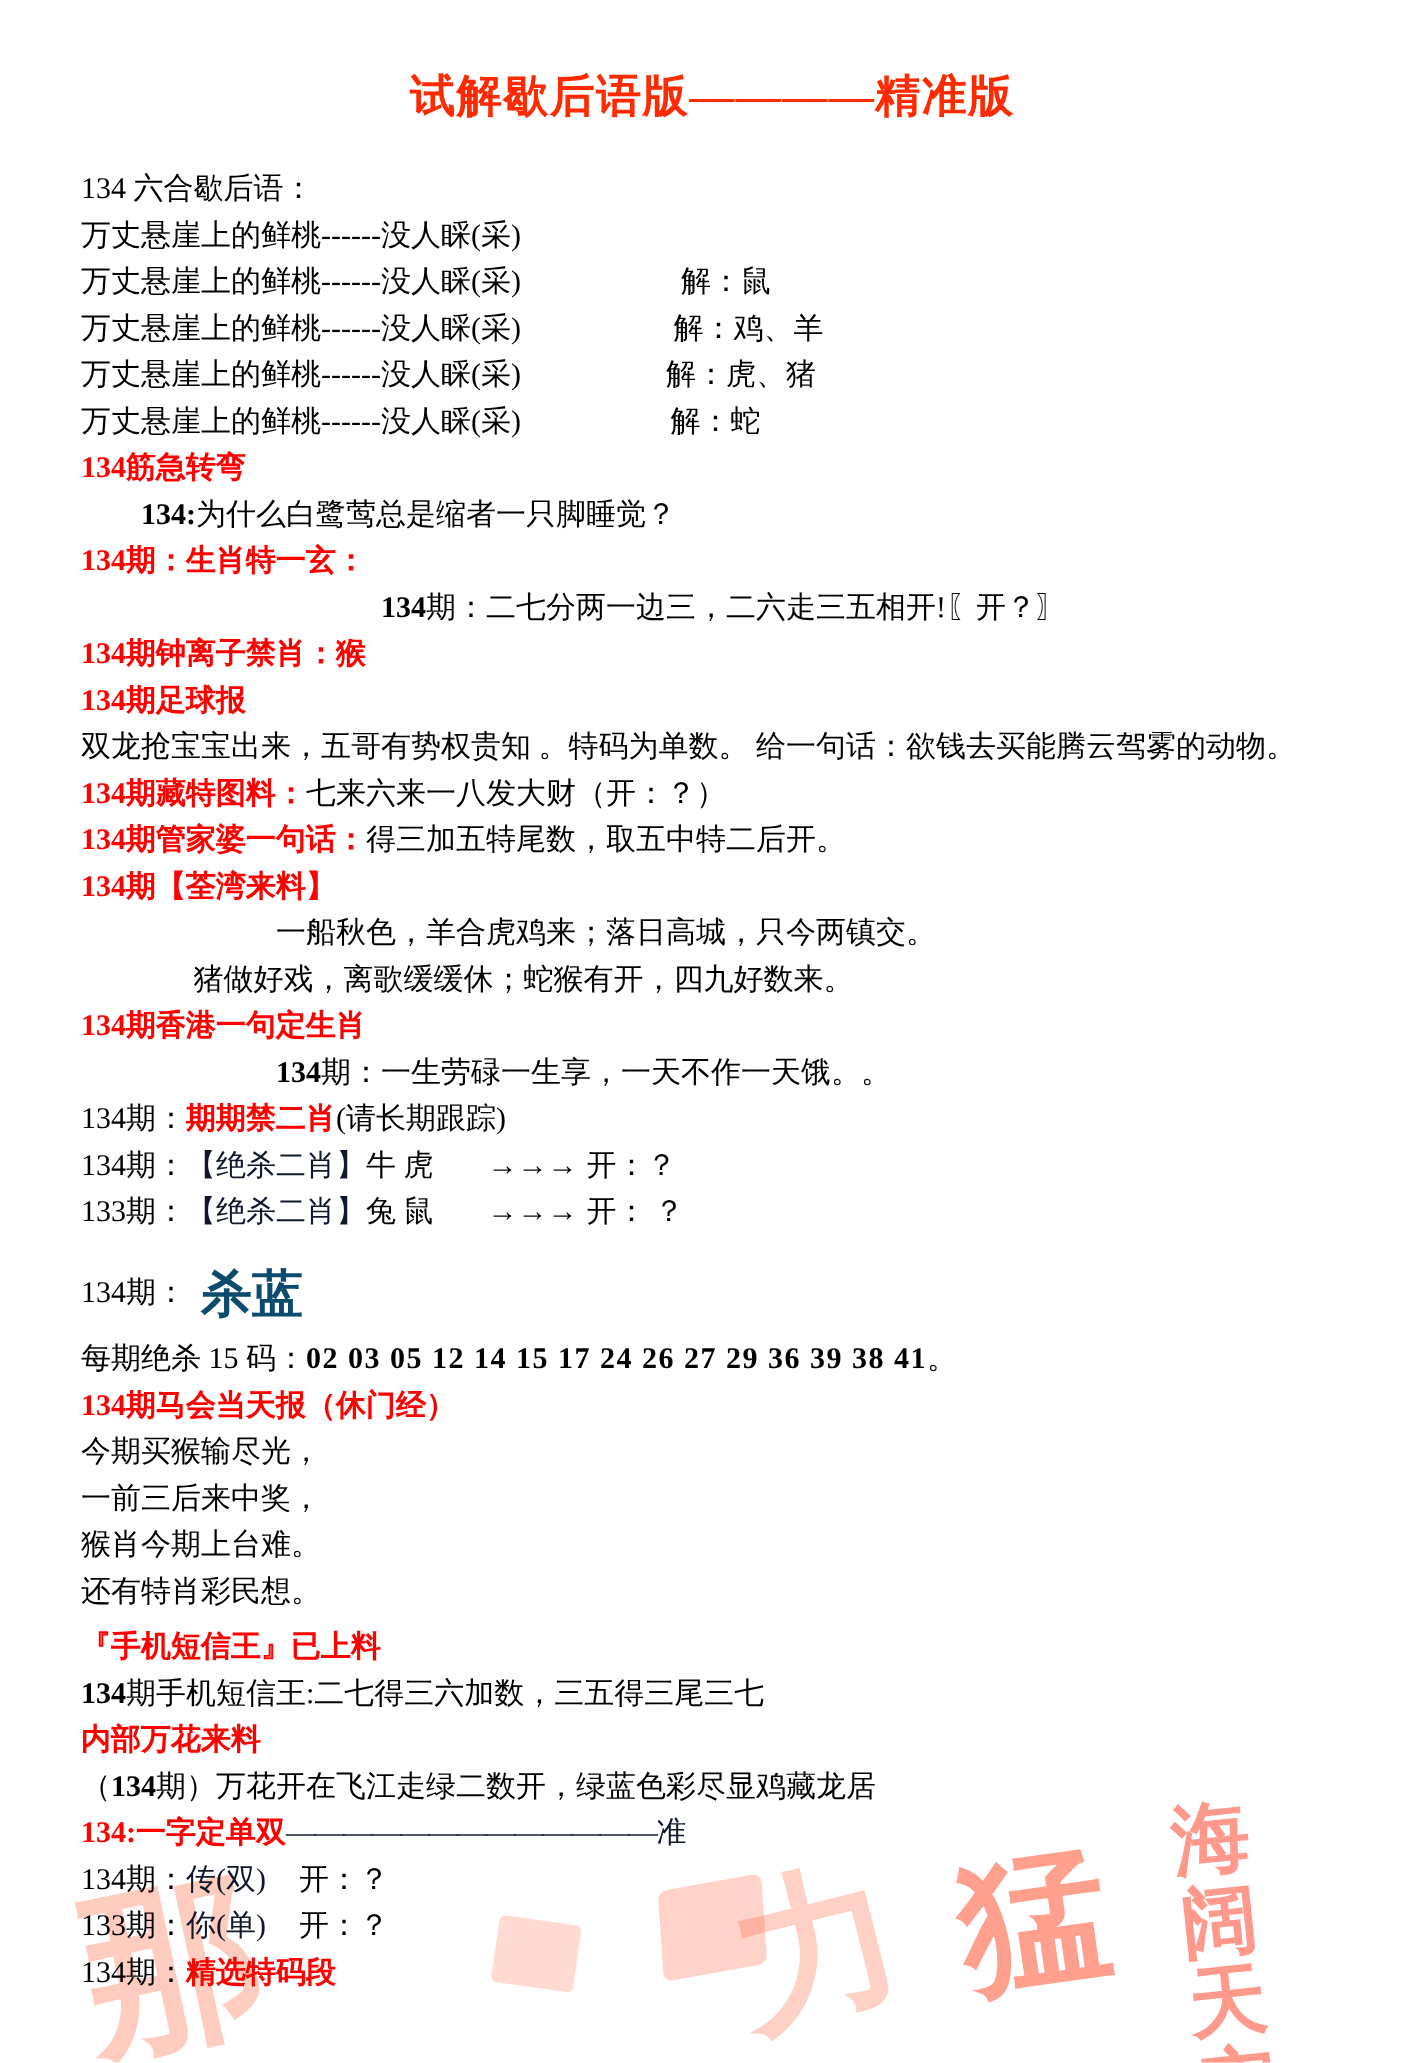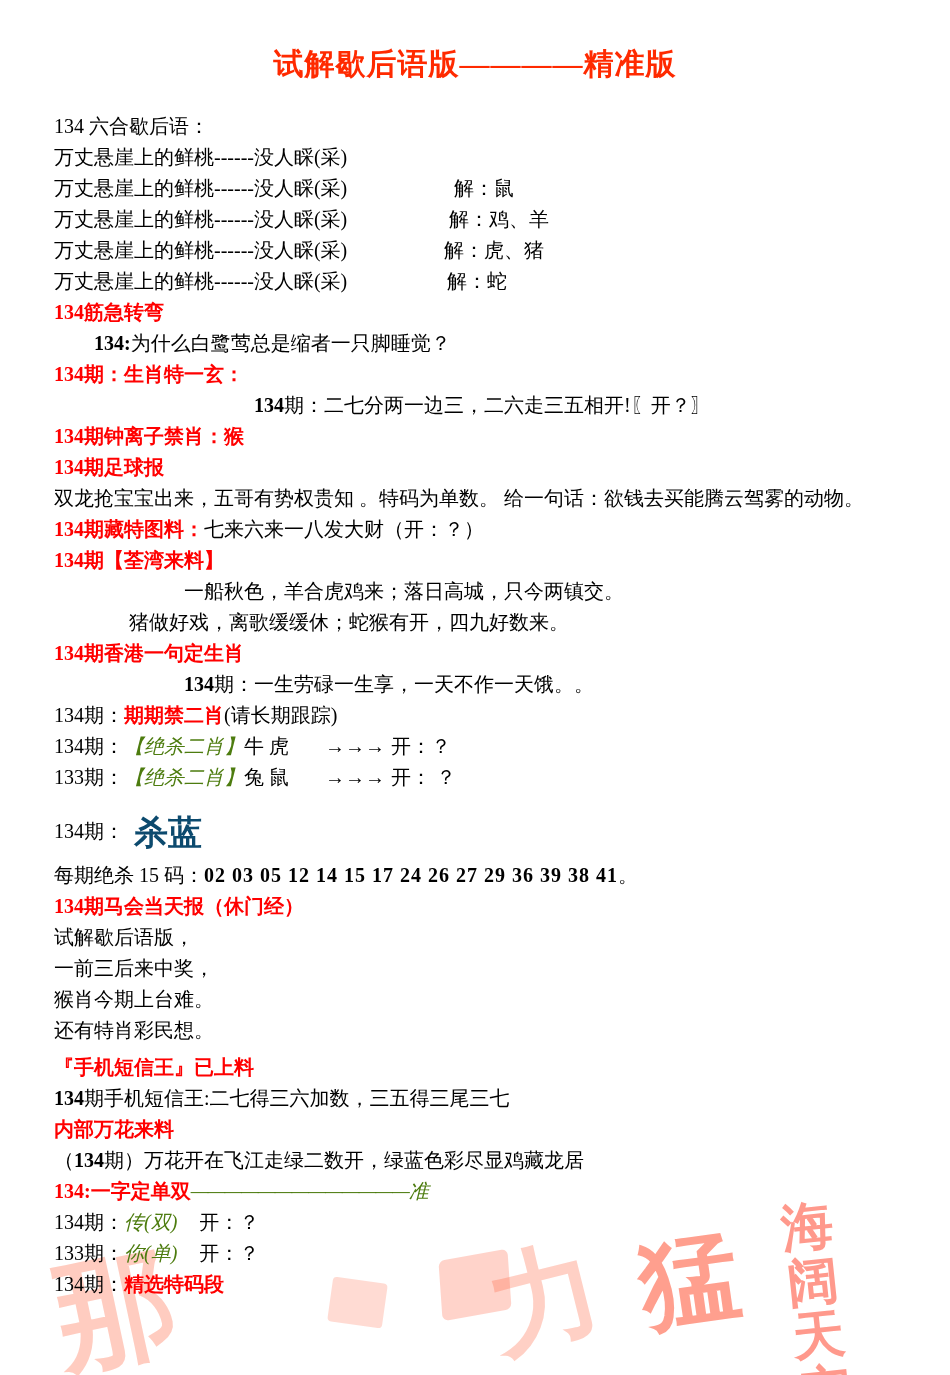--- a/index.html
+++ b/index.html
@@ -33,21 +33,21 @@
   }
   .content {
     position: relative;
     z-index: 3;
     padding: 0 8px 0 6px;
     margin-top: 26px;
     font-size: 20px;
     line-height: 1.55;
   }
   .line { white-space: nowrap; margin-left: 48px; }
-  .red { color: #4d7c0f; font-style: italic; }
+  .red { color: #0f172a; }
   .redb { color: #ff0000; font-weight: bold; }
   .bold { font-weight: bold; }
   .indent1 { padding-left: 40px; }
   .indent3 { padding-left: 200px; }
   .indent4 { padding-left: 130px; }
   .indent5 { padding-left: 75px; }
   .sp-solution-narrow { display: inline-block; width: 175px; }
   .killblue {
     color: #0c4a6e;
     font-weight: bold;
@@ -171,20 +171,23 @@
 
     <div class="line">
       <span class="redb">134</span><span class="redb">期足球报</span>
     </div>
     <div class="line">双龙抢宝宝出来，五哥有势权贵知 。特码为单数。 给一句话：欲钱去买能腾云驾雾的动物。</div>
 
     <div class="line">
       <span class="redb">134</span><span class="redb">期藏特图料：</span><span>七来六来一八发大财（开：？）</span>
     </div>
 
+    <div class="line">
+      <span class="redb">134</span><span class="redb">期管家婆一句话：</span><span>得三加五特尾数，取五中特二后开。</span>
+    </div>
 
     <div class="line">
       <span class="redb">134</span><span class="redb">期【荃湾来料】</span>
     </div>
     <div class="line indent4">一船秋色，羊合虎鸡来；落日高城，只今两镇交。</div>
     <div class="line indent5">猪做好戏，离歌缓缓休；蛇猴有开，四九好数来。</div>
 
     <div class="line">
       <span class="redb">134</span><span class="redb">期香港一句定生肖</span>
     </div>
@@ -208,21 +211,21 @@
     <div class="line">
       <span>134</span><span>期：</span><span class="killblue">杀蓝</span>
     </div>
     <div class="line">
       <span>每期绝杀 15 码：</span><span class="nums">02 03 05 12 14 15 17 24 26 27 29 36 39 38 41</span><span>。</span>
     </div>
 
     <div class="line">
       <span class="redb">134</span><span class="redb">期马会当天报（休门经）</span>
     </div>
-    <div class="line">试解歇后语版，</div>
+    <div class="line">今期买猴输尽光，</div>
     <div class="line">一前三后来中奖，</div>
     <div class="line">猴肖今期上台难。</div>
     <div class="line">还有特肖彩民想。</div>
 
     <div class="gap-sm"></div>
 
     <div class="line">
       <span class="redb">『手机短信王』已上料</span>
     </div>
     <div class="line">

